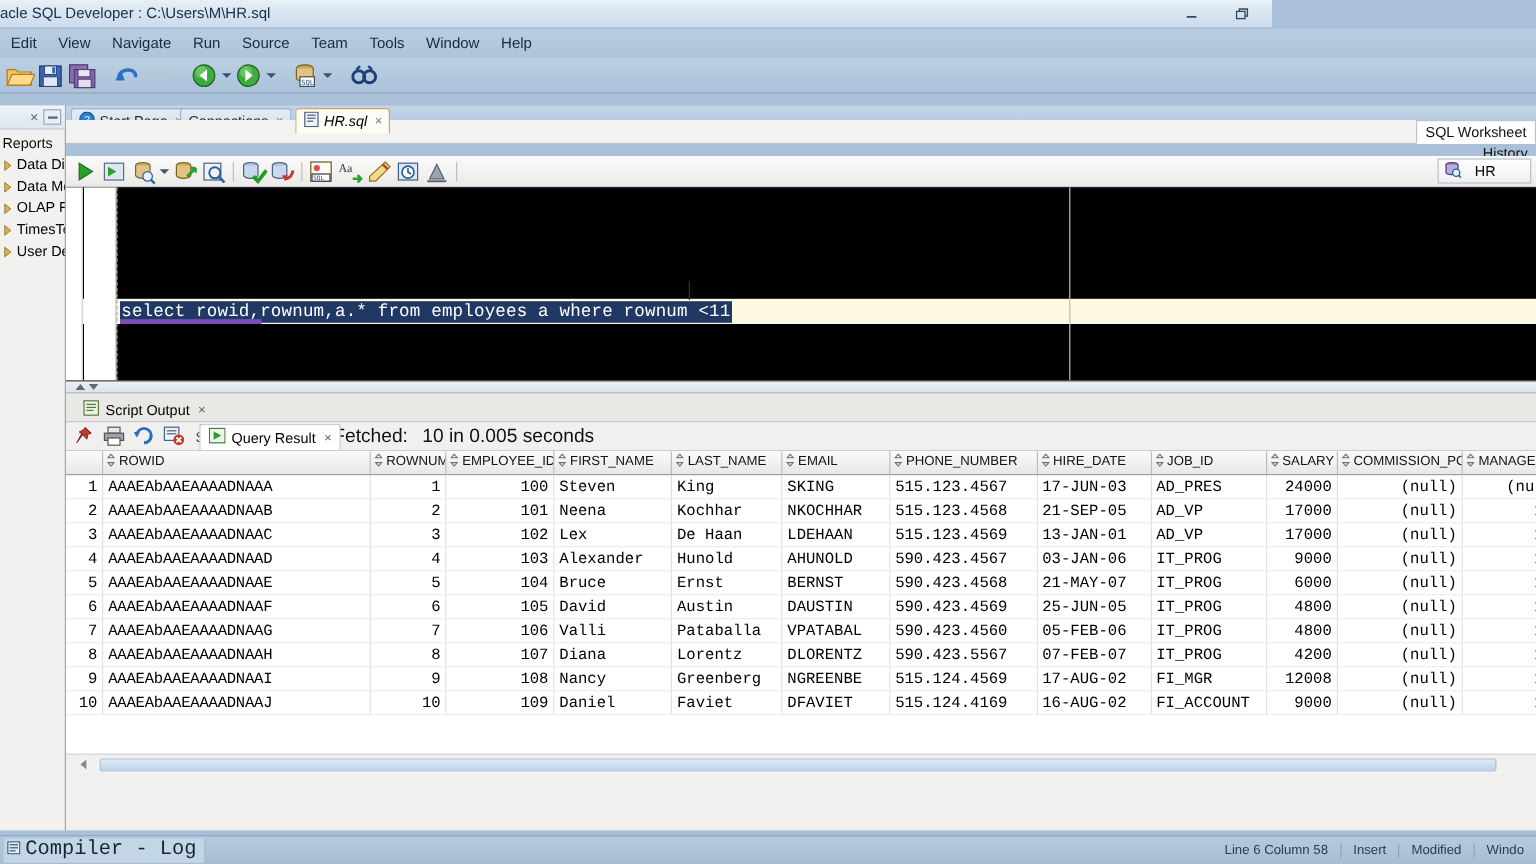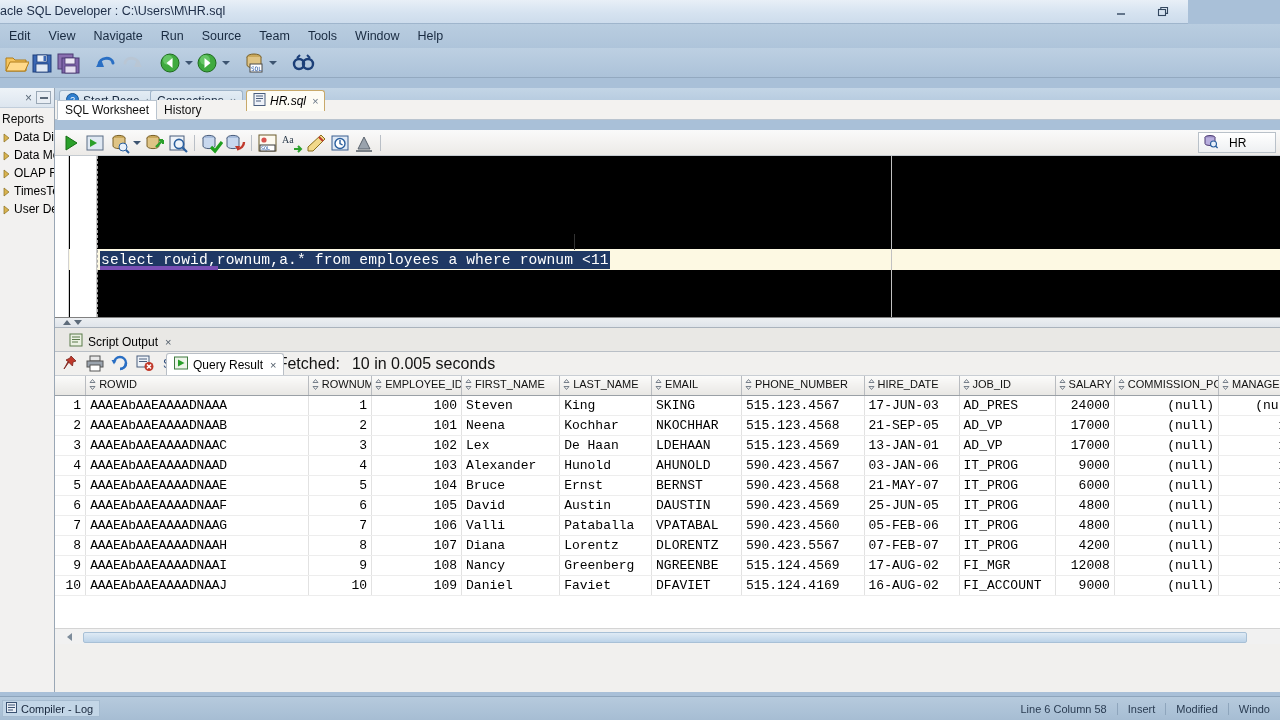--- a/index.html
+++ b/index.html
@@ -8,21 +8,21 @@
     font-family: "Liberation Sans", sans-serif;
     font-size: 12px;
     background: #f0f0f0;
     color: #000;
     -webkit-font-smoothing: antialiased;
   }
   .app { position:relative; width:1280px; height:720px; background:#a9c0d8; }
 
   
   .titlebar {
-    position:absolute; left:0; top:0; width:1188px; height:24px;
+    position:absolute; left:0; top:0; width:1060px; height:24px;
     background: linear-gradient(180deg,#e8eff7 0%, #d6e3f0 55%, #cddcec 100%);
     border-bottom:1px solid #9fb5cc;
   }
   .titlebar .title {
     position:absolute; left:0px; top:4px; font-size:12.5px; color:#20304a;
     white-space:nowrap;
   }
   .winbtns { position:absolute; right:4px; top:0; height:24px; display:flex; align-items:center; }
   .winbtn { width:42px; height:22px; display:flex; align-items:center; justify-content:center; color:#33475f; }
   .winbtn svg { display:block; }
@@ -81,21 +81,21 @@
   }
   .dtab.active {
     background:#fdfcf5; border-color:#c8a96a; color:#000; font-style:italic; z-index:3;
   }
   .dtab .tx { font-size:11px; color:#6a7887; margin-left:2px; cursor:pointer;}
 
   
   .subtabs {
     position:absolute; left:55px; top:100px; width:1225px; height:20px;
     background:#f3f2f0; border-bottom:1px solid #b9c4cf;
-    display:flex; align-items:flex-end; padding-left:2px;
+    display:flex; align-items:flex-end; padding-left:2px;flex-direction:column;
   }
   .subtab { font-size:12px; padding:2px 7px 2px 7px; color:#111; cursor:pointer;}
   .subtab.active { background:#fff; border:1px solid #b9c4cf; border-bottom:1px solid #fff; margin-bottom:-1px;}
 
   
   .wstoolbar {
     position:absolute; left:55px; top:130px; width:1225px; height:26px;
     background:linear-gradient(180deg,#fafafa,#eceae7);
     border-bottom:1px solid #c5cbd1;
     display:flex; align-items:center; padding-left:4px;
@@ -190,23 +190,24 @@
   .gs-left { position:absolute; left:12px; top:4px; width:0;height:0;
     border-top:4px solid transparent;border-bottom:4px solid transparent;border-right:5px solid #7d8c9b;}
 
   
   .statusbar {
     position:absolute; left:0; bottom:0; width:1280px; height:24px;
     background:linear-gradient(180deg,#b6cadd,#a6bdd3);
     border-top:1px solid #8ea5bc; display:flex; align-items:center;
   }
   .sb-compiler {
-    display:flex; align-items:center; gap:4px; font-size:11px; color:#16253a;
+    display:flex; align-items:center; gap:4px; font-size:17px; color:#16253a;
     background:#c3d6e7; border:1px solid #a6bcd1; padding:1px 6px 1px 3px; margin-left:2px;
     cursor:pointer;
+    font-family:Liberation Mono, monospace;
   }
   .sb-right { margin-left:auto; display:flex; align-items:center; font-size:11px; color:#2a3c52;}
   .sb-right span { padding:0 10px; border-left:1px solid #8ea5bc; white-space:nowrap;}
   .sb-right span:first-child{ border-left:none;}
 </style>
 </head>
 <body>
 
 <div class="app">
 

